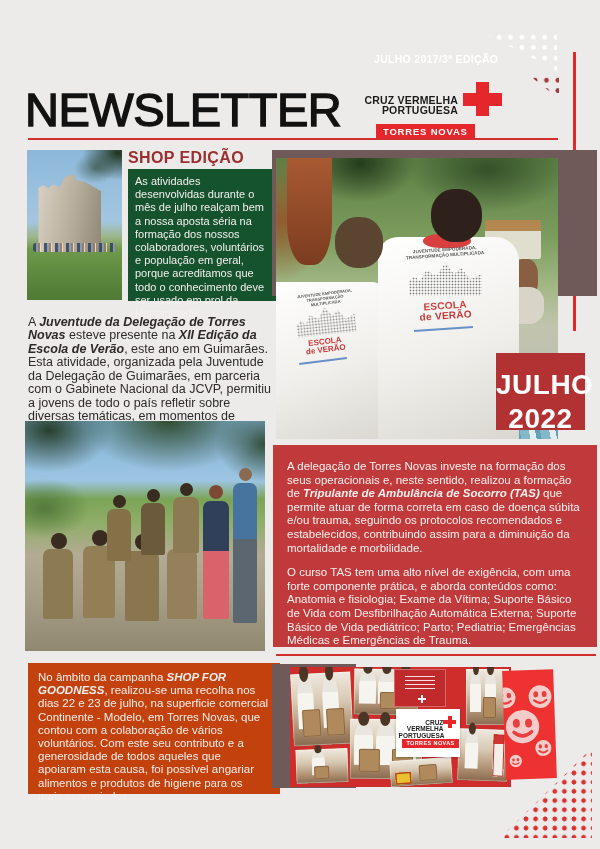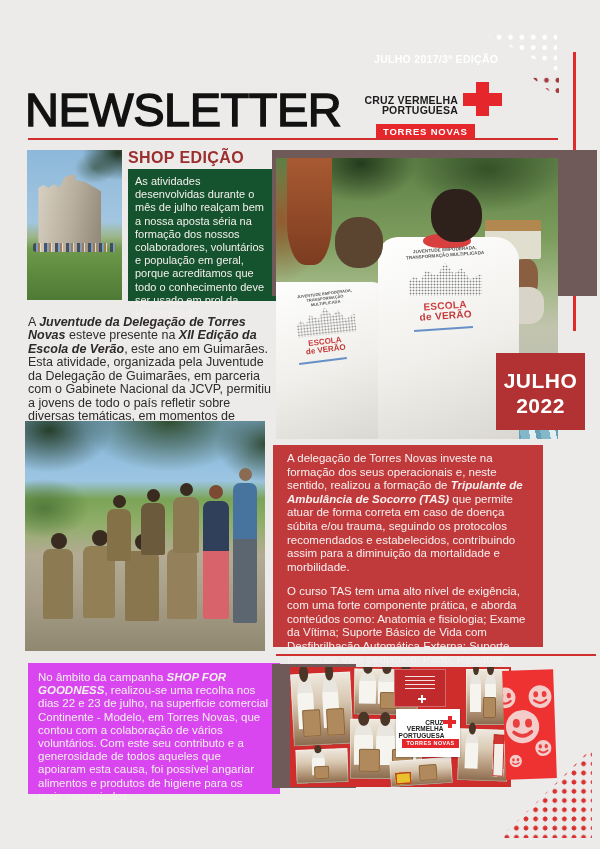--- a/index.html
+++ b/index.html
@@ -57,21 +57,21 @@
   .photo-tas{left:25px;top:421px;width:240px;height:230px;
     background:
       radial-gradient(ellipse 90px 60px at 10% 4%,rgba(28,50,24,.9),transparent 70%),
       radial-gradient(ellipse 120px 70px at 60% 0%,rgba(40,66,30,.9),transparent 72%),
       radial-gradient(ellipse 70px 55px at 100% 10%,rgba(34,58,28,.85),transparent 70%),
       radial-gradient(ellipse 60px 40px at 8% 38%,rgba(70,110,50,.8),transparent 75%),
       linear-gradient(180deg,#84b4d8 0%,#9cc5e2 26%,#7ba457 34%,#8fae68 44%,#b3ab93 58%,#a79d87 78%,#8f886f 100%);}
   .fig{position:absolute;border-radius:7px 7px 2px 2px;}
   .head{position:absolute;border-radius:50%;background:#3a2b20;}
 
-  .panel-shop{left:28px;top:663px;width:252px;height:131px;background:#d946ef;
+  .panel-shop{left:28px;top:663px;width:252px;height:131px;background:#c2410c;
     padding:8px 10px;box-sizing:border-box;font-size:11.5px;line-height:13.2px;}
 
   
   .backing-top{left:272px;top:150px;width:325px;height:146px;background:#705a59;}
   .photo-escola{left:276px;top:158px;width:282px;height:281px;
     background:
       radial-gradient(ellipse 80px 55px at 30% 2%,rgba(30,52,24,.9),transparent 70%),
       radial-gradient(ellipse 110px 60px at 75% 4%,rgba(44,72,34,.85),transparent 72%),
       radial-gradient(ellipse 60px 90px at 2% 22%,rgba(150,84,44,.9),transparent 70%),
       linear-gradient(180deg,#5d7f46 0%,#7b9c5c 28%,#a3b887 46%,#c2c4ae 60%,#bdbfb2 78%,#9fc0cd 100%);}
@@ -97,24 +97,24 @@
   .st-left{left:6%;top:64%;width:23%;font-size:8px;transform:rotate(-7deg);}
   .blue-line{position:absolute;height:2px;background:#4d7fc0;opacity:.85;}
   .bl-right{left:49%;top:60.5%;width:21%;transform:rotate(-4deg);}
   .bl-left{left:8%;top:72%;width:17%;transform:rotate(-7deg);}
   .shirt-motto{position:absolute;color:#555;font-weight:700;text-align:center;font-size:5px;line-height:1.15;
     transform:rotate(-4deg) scale(.92);}
   .sm-right{left:43%;top:31.5%;width:34%;}
   .sm-left{left:4%;top:47%;width:27%;transform:rotate(-7deg) scale(.8);}
 
   .julho-box{left:496px;top:353px;width:89px;height:77px;background:#b23234;color:#fff;
-    font-size:21px;font-weight:900;text-align:center;line-height:1.2;padding-top:15px;box-sizing:border-box;letter-spacing:.5px;}
-
-  .panel-tas{left:273px;top:445px;width:270px;height:202px;background:#c03a3c;
-    padding:7px 14px;box-sizing:border-box;font-size:11.5px;line-height:13.6px;color:#f7f0ef;}
+    font-size:28px;font-weight:900;text-align:center;line-height:1.2;padding-top:15px;box-sizing:border-box;letter-spacing:.5px;}
+
+  .panel-tas{left:273px;top:445px;width:324px;height:202px;background:#c03a3c;
+    padding:15px 14px;box-sizing:border-box;font-size:11.5px;line-height:13.6px;color:#f7f0ef;}
   .panel-tas p{margin:0;}
   .panel-tas .gap{margin-top:11px;}
   .hrule2{left:276px;top:654px;width:320px;height:2px;background:#d12e2e;}
 
   
   .backing-bottom{left:272px;top:664px;width:84px;height:124px;background:#705a59;}
   .collage{left:290px;top:667px;width:221px;height:120px;background:#cf2c2c;overflow:hidden;}
   .card{position:absolute;background:linear-gradient(180deg,#efe9df 0%,#d8c8b2 40%,#b09274 75%,#8a6a4e 100%);
     box-shadow:0 0 0 1px rgba(255,255,255,.35) inset;}
   .card .bag{position:absolute;bottom:12%;width:30%;height:38%;background:#b08a5c;border-radius:2px;box-shadow:0 0 0 1px #8a673f inset;}

